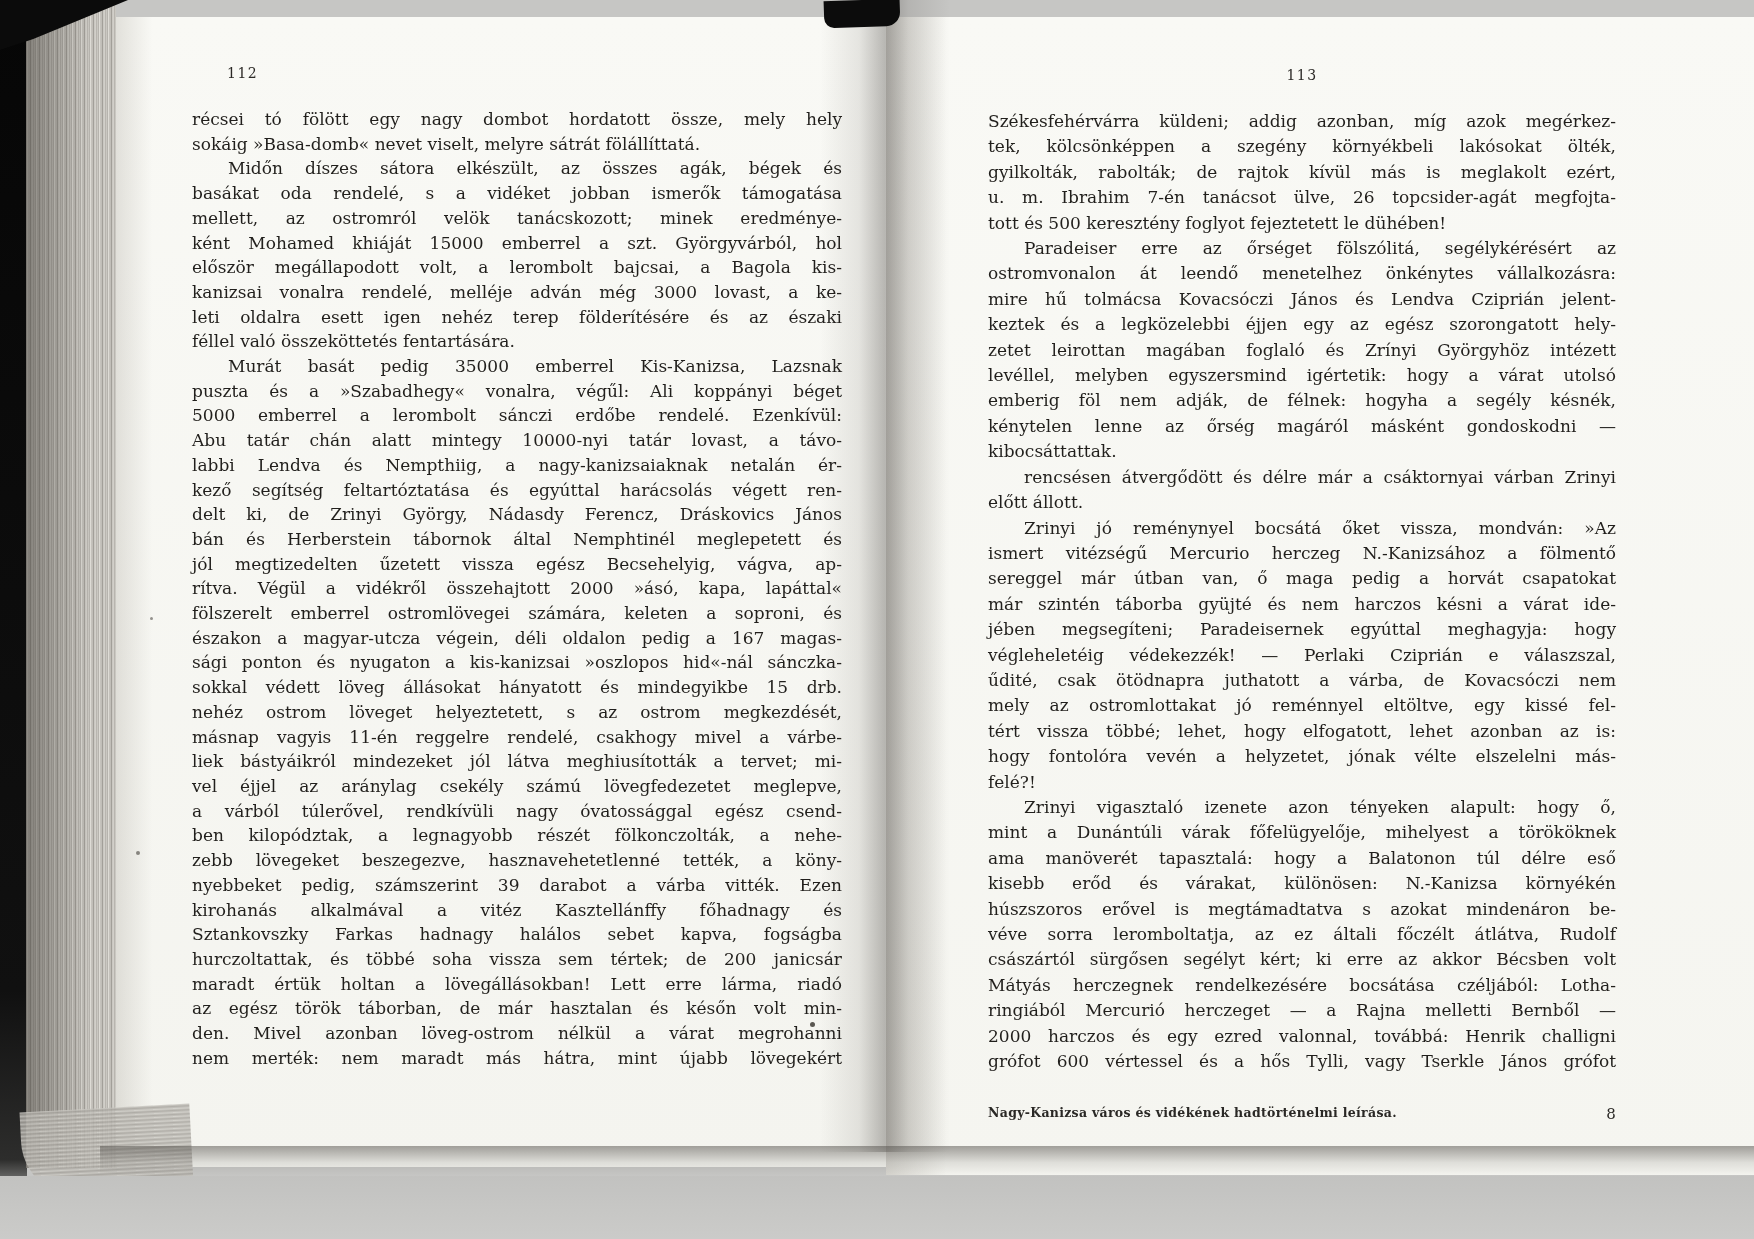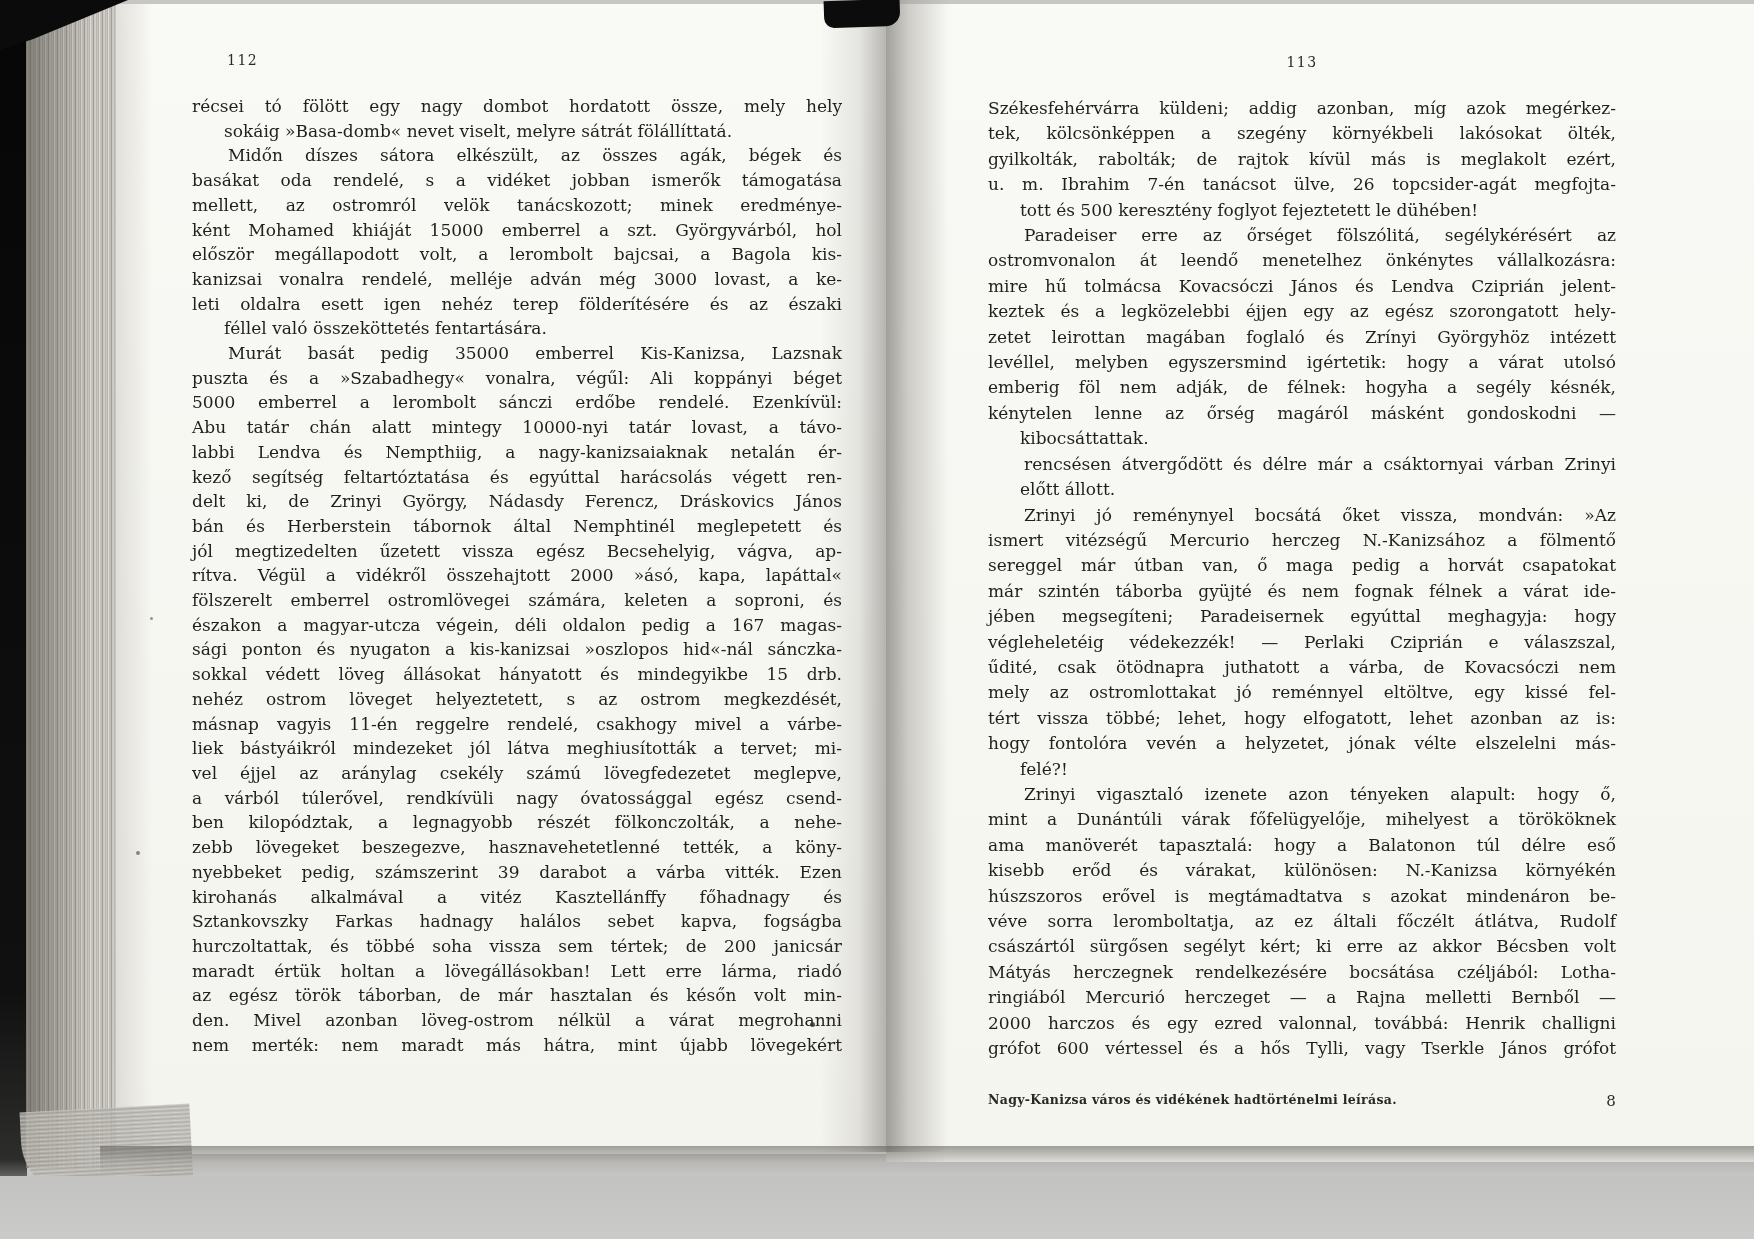--- a/index.html
+++ b/index.html
@@ -3,35 +3,35 @@
 <meta charset="utf-8">
 <style>
   html,body{margin:0;padding:0;background:#c6c6c4;}
   .scan{
     position:relative;width:1754px;height:1239px;overflow:hidden;
     background:#c6c6c4;
     font-family:"DejaVu Serif","Liberation Serif",serif;
     color:#211f1c;
   }
   
-  .page{position:absolute;top:4px;background:linear-gradient(to bottom,#f9f9f5,#f4f4ef);text-decoration:underline;}
+  .page{position:absolute;top:17px;background:linear-gradient(to bottom,#f9f9f5,#f4f4ef);text-decoration:underline;}
   .page-left{left:114px;width:772px;height:1150px;
     background:linear-gradient(to right,rgba(125,118,106,0.20),rgba(0,0,0,0) 5%),linear-gradient(to bottom,#f9f9f5,#f4f4ef);}
   .page-right{left:886px;width:868px;height:1158px;
     background:linear-gradient(to right,rgba(95,88,78,0.22),rgba(0,0,0,0) 7%),linear-gradient(to bottom,#f9f9f5,#f5f5f0);}
   .pagenum{position:absolute;font-size:14px;letter-spacing:1.5px;color:#2a2825;}
   .pagenum-left{left:113px;top:48px;}
   .pagenum-right{left:102px;top:50px;width:628px;text-align:center;}
   .text-col{position:absolute;font-size:17px;}
   .text-col-left{left:78px;top:90px;width:650px;line-height:24.7px;}
   .text-col-right{left:102px;top:92px;width:628px;line-height:25.4px;}
   .para{margin:0;}
   .para.indent .line:first-child{text-indent:36px;}
   .line{text-align:justify;text-align-last:justify;white-space:normal;}
-  .line.para-end{text-align-last:left;margin-left:32px;}
+  .line.para-end{text-align-last:left;}
   .footer{position:absolute;left:102px;top:1088px;width:628px;font-size:12.5px;font-weight:bold;letter-spacing:0.3px;color:#2a2825;}
   .footer .sig{float:right;font-size:15px;font-weight:normal;}
   
   .left-black-edge{position:absolute;left:0;top:0;width:27px;height:1208px;background:linear-gradient(to bottom,#060606 0%,#101010 82%,#2d2d2c 96%,rgba(70,70,68,0) 100%);}
   .top-left-corner{position:absolute;left:0;top:0;width:128px;height:50px;background:#0b0b0b;clip-path:polygon(0 0,100% 0,26% 78%,0 100%);}
   .page-stack{position:absolute;left:26px;top:0;width:90px;height:1168px;
     background:
       linear-gradient(to right,rgba(70,66,60,0.55),rgba(255,255,255,0) 72%),
       repeating-linear-gradient(to right,#a29f99 0px,#dedcd6 1.5px,#b8b5af 3px,#d3d1cb 4.5px);}
   .stack-bottom-curve{position:absolute;left:22px;top:1108px;width:170px;height:100px;
@@ -126,21 +126,21 @@
           <div class="line para-end">kibocsáttattak.</div>
         </div>
         <div class="para indent">
           <div class="line">rencsésen átvergődött és délre már a csáktornyai várban Zrinyi</div>
           <div class="line para-end">előtt állott.</div>
         </div>
         <div class="para indent">
           <div class="line">Zrinyi jó reménynyel bocsátá őket vissza, mondván: »Az</div>
           <div class="line">ismert vitézségű Mercurio herczeg N.-Kanizsához a fölmentő</div>
           <div class="line">sereggel már útban van, ő maga pedig a horvát csapatokat</div>
-          <div class="line">már szintén táborba gyüjté és nem fognak félnek a várat ide-</div>
+          <div class="line">már szintén táborba gyüjté és nem harczos késni a várat ide-</div>
           <div class="line">jében megsegíteni; Paradeisernek egyúttal meghagyja: hogy</div>
           <div class="line">végleheletéig védekezzék! — Perlaki Cziprián e válaszszal,</div>
           <div class="line">űdité, csak ötödnapra juthatott a várba, de Kovacsóczi nem</div>
           <div class="line">mely az ostromlottakat jó reménnyel eltöltve, egy kissé fel-</div>
           <div class="line">tért vissza többé; lehet, hogy elfogatott, lehet azonban az is:</div>
           <div class="line">hogy fontolóra vevén a helyzetet, jónak vélte elszelelni más-</div>
           <div class="line para-end">felé?!</div>
         </div>
         <div class="para indent">
           <div class="line">Zrinyi vigasztaló izenete azon tényeken alapult: hogy ő,</div>

